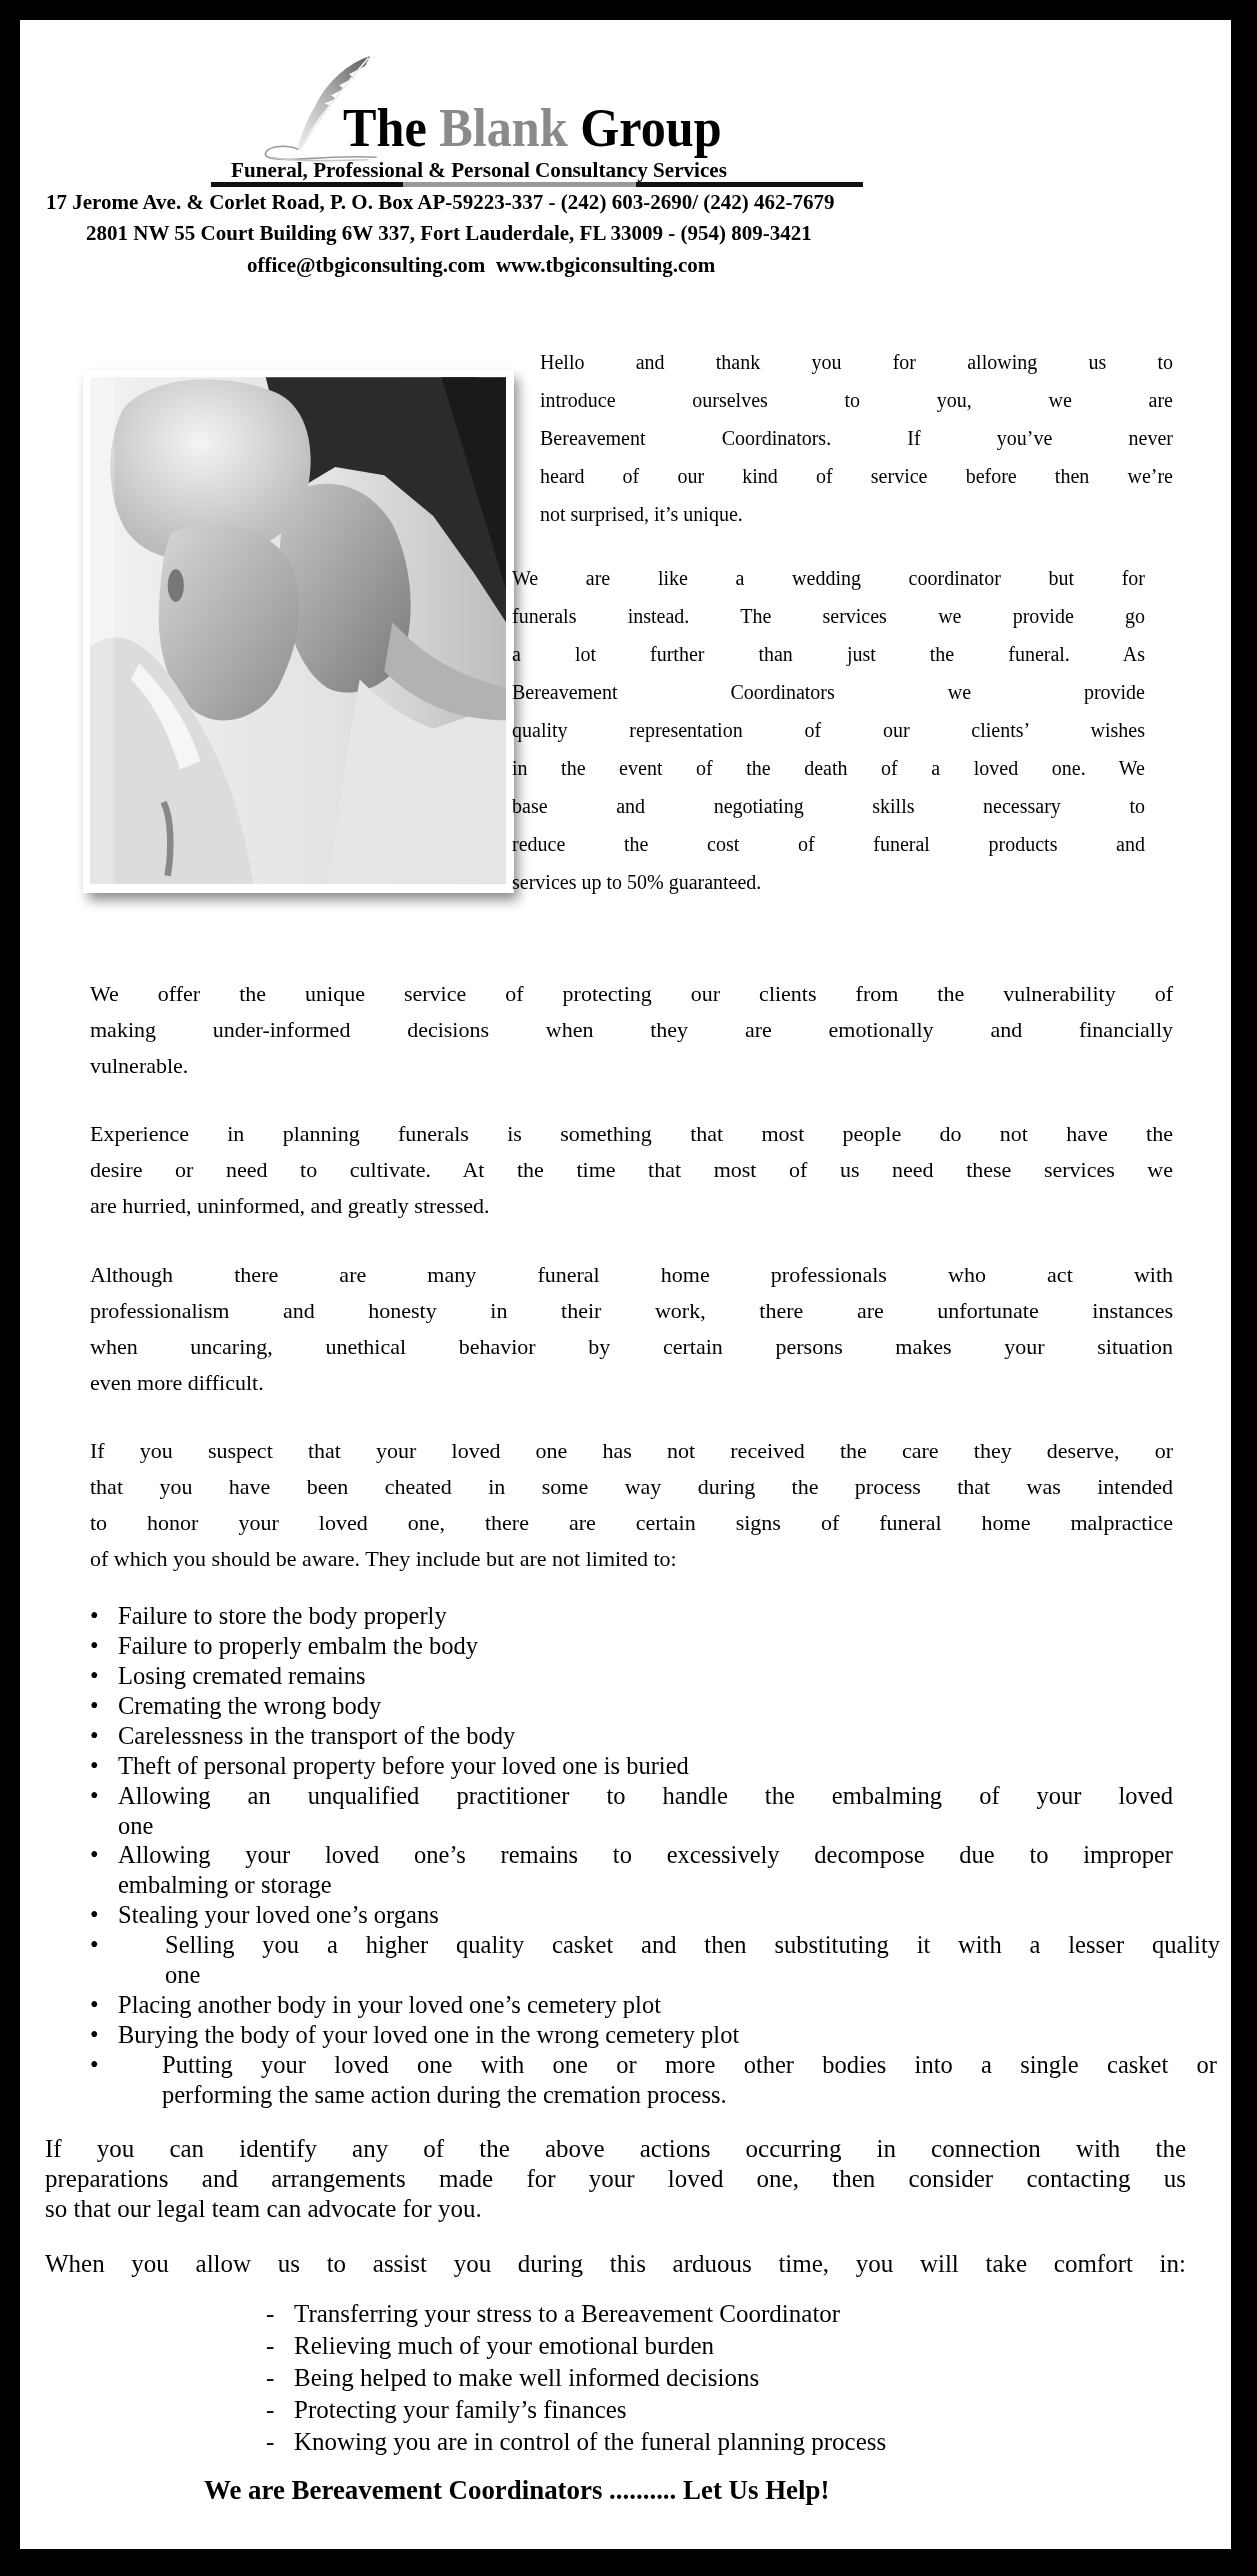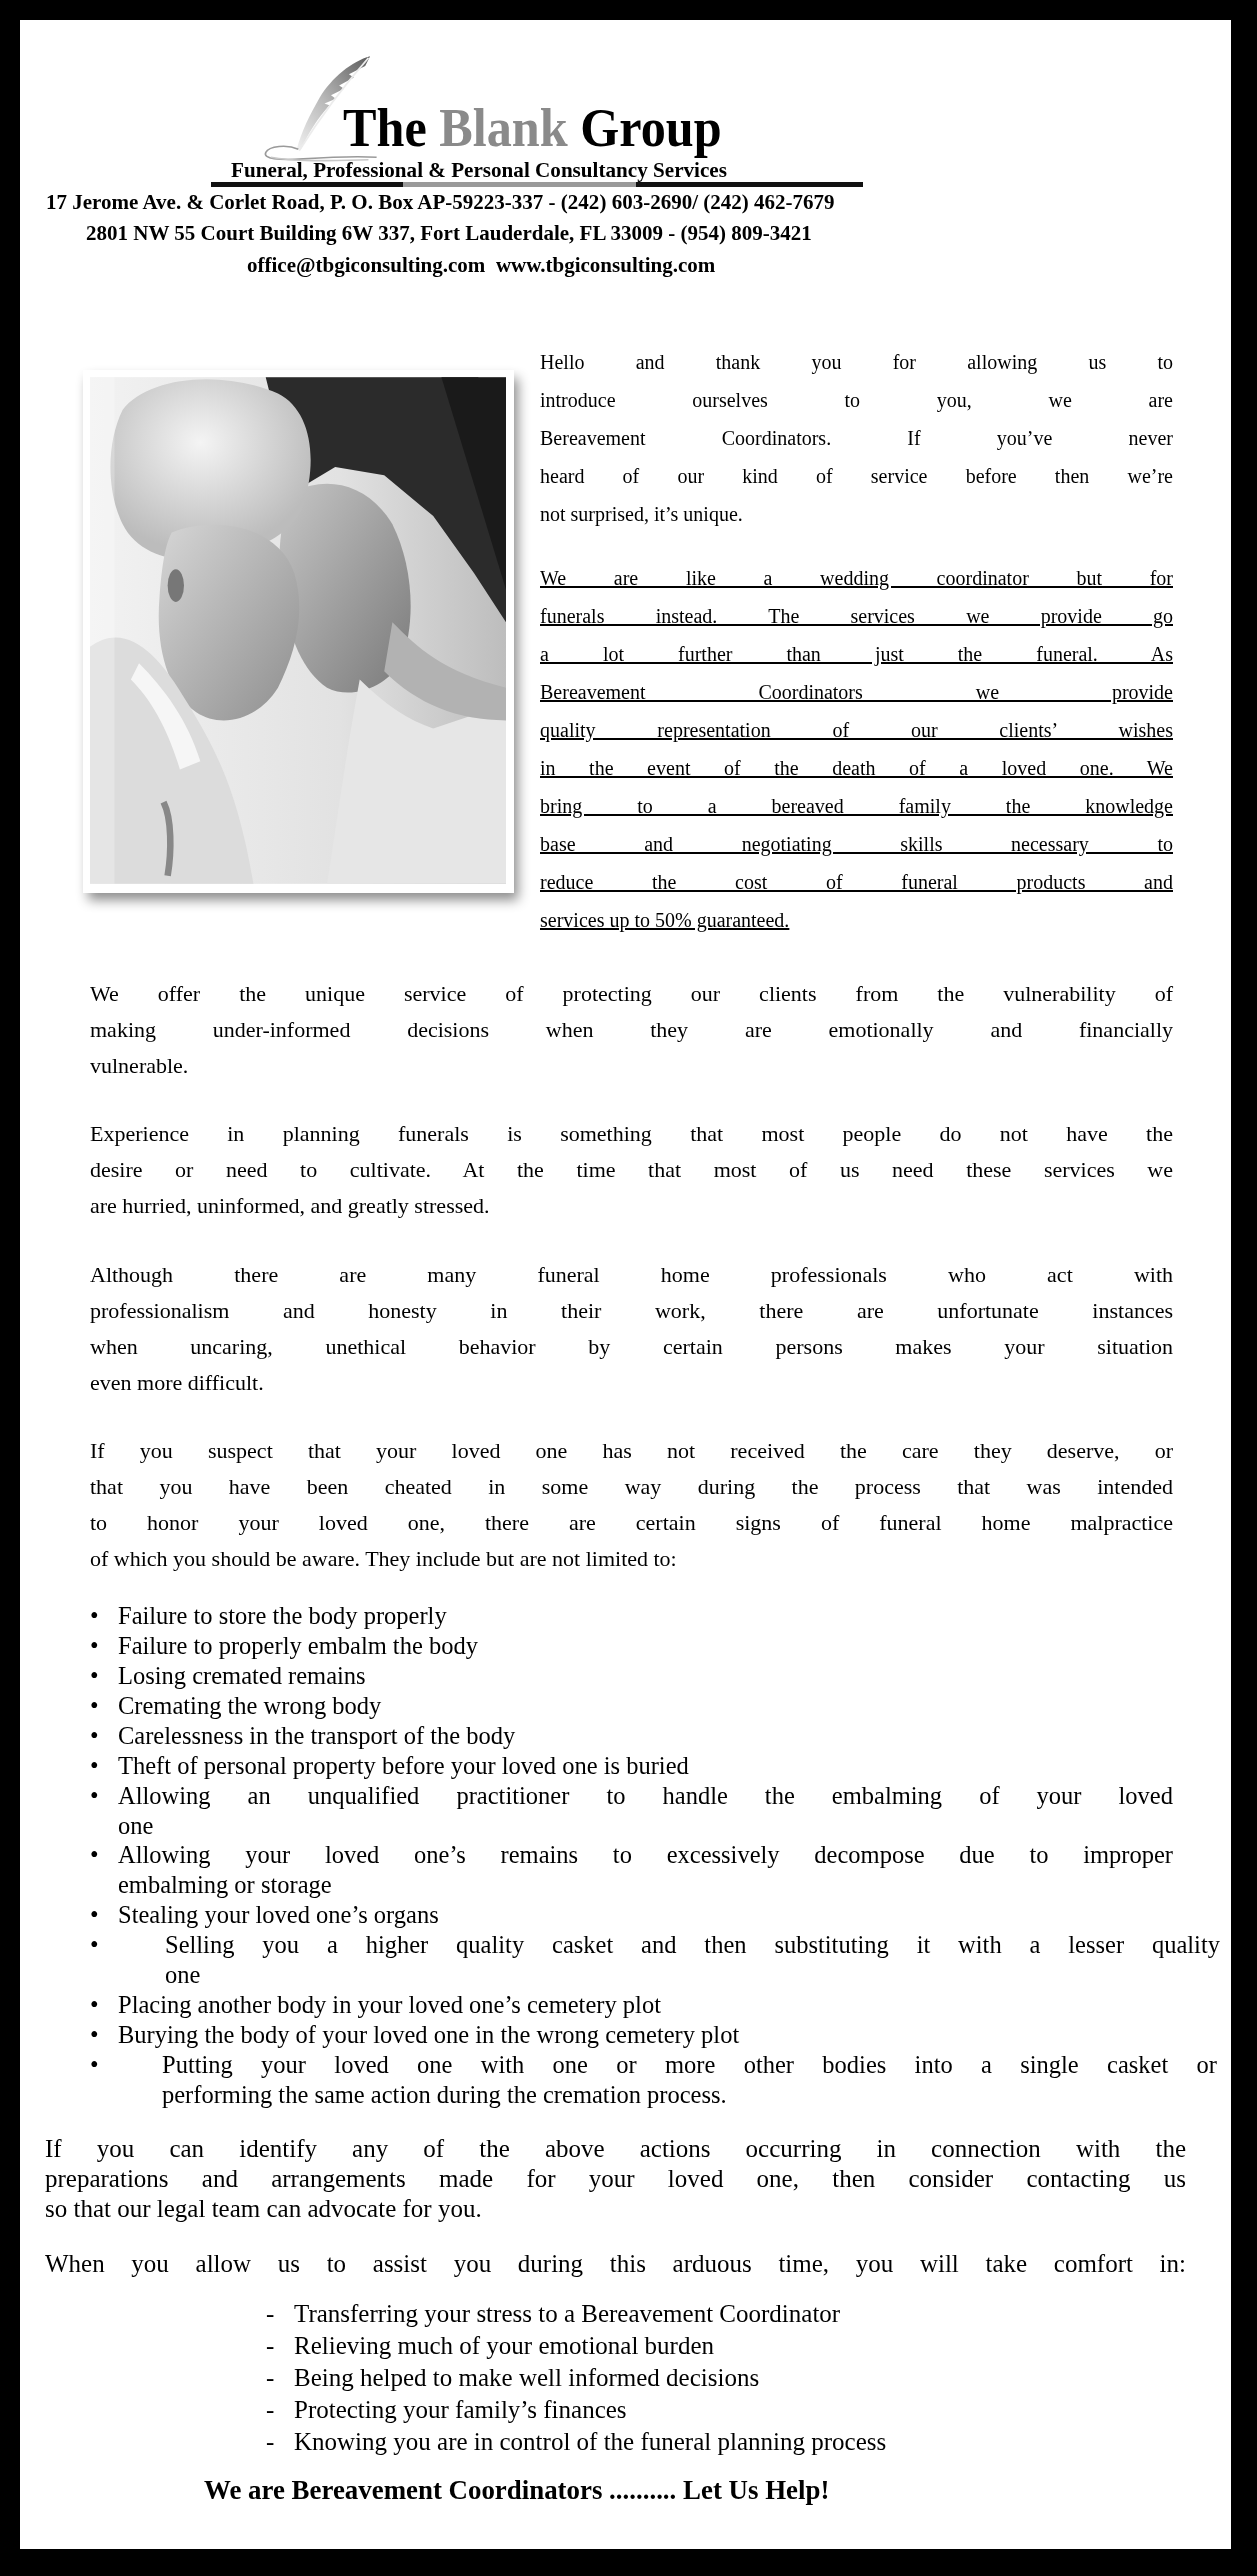--- a/index.html
+++ b/index.html
@@ -138,28 +138,27 @@
 </div>
 
 <div class="p" style="left:540px; top:343px; width:633px;">
   <span class="line just">Hello and thank you for allowing us to</span>
   <span class="line just">introduce ourselves to you, we are</span>
   <span class="line just">Bereavement Coordinators. If you’ve never</span>
   <span class="line just">heard of our kind of service before then we’re</span>
   <span class="line">not surprised, it’s unique.</span>
 </div>
 
-<div class="p" style="left:540px; top:559px; width:633px;text-decoration:underline;">
+<div class="p" style="left:512px; top:559px; width:633px;">
   <span class="line just">We are like a wedding coordinator but for</span>
   <span class="line just">funerals instead. The services we provide go</span>
   <span class="line just">a lot further than just the funeral. As</span>
   <span class="line just">Bereavement Coordinators we provide</span>
   <span class="line just">quality representation of our clients’ wishes</span>
   <span class="line just">in the event of the death of a loved one. We</span>
-  <span class="line just">bring to a bereaved family the knowledge</span>
   <span class="line just">base and negotiating skills necessary to</span>
   <span class="line just">reduce the cost of funeral products and</span>
   <span class="line">services up to 50% guaranteed.</span>
 </div>
 
 <div class="p fp" style="left:90px; top:976px; width:1083px;">
   <span class="line just">We offer the unique service of protecting our clients from the vulnerability of</span>
   <span class="line just">making under-informed decisions when they are emotionally and financially</span>
   <span class="line">vulnerable.</span>
 </div>

